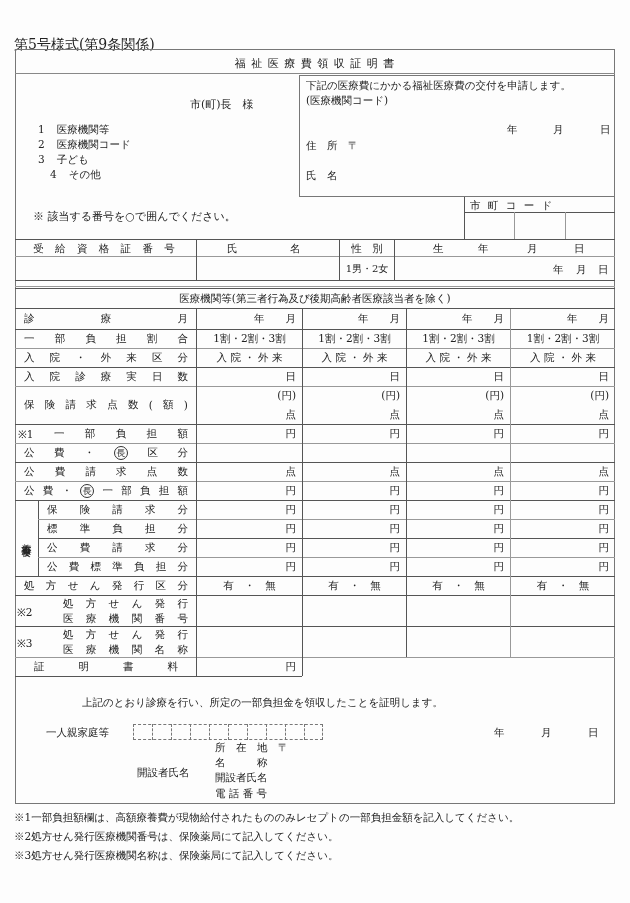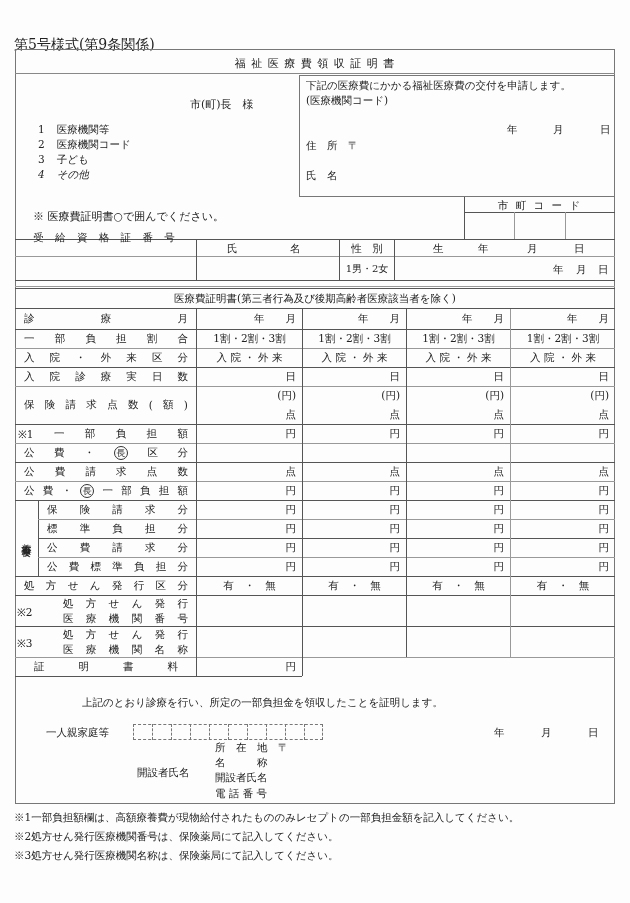--- a/index.html
+++ b/index.html
@@ -26,68 +26,68 @@
 
 <div class="t" style="left:15px;width:600px;top:58px;text-align:center;font-size:11px;letter-spacing:1px;">福 祉 医 療 費 領 収 証 明 書</div>
 <div class="ln h" style="left:15px;width:600px;top:73px;background:#888;"></div>
 
 <div class="t" style="left:190px;top:99px;font-size:11px;">市(町)長　様</div>
 
 <div>
   <div class="t" style="left:38px;top:124px;"><span>1</span><span style="display:inline-block;width:12px"></span><span>医療機関等</span></div>
   <div class="t" style="left:38px;top:139px;"><span>2</span><span style="display:inline-block;width:12px"></span><span>医療機関コード</span></div>
   <div class="t" style="left:38px;top:154px;"><span>3</span><span style="display:inline-block;width:12px"></span><span>子ども</span></div>
-  <div class="t" style="left:38px;top:169px;font-style:italic;"><span>4</span><span style="display:inline-block;width:12px"></span><span>その他</span></div>
+  <div class="t" style="left:50px;top:169px;"><span>4</span><span style="display:inline-block;width:12px"></span><span>その他</span></div>
 </div>
-<div class="t" style="left:33px;top:211px;font-size:11px;">※ 医療費証明書○で囲んでください。</div>
+<div class="t" style="left:33px;top:211px;font-size:11px;">※ 該当する番号を○で囲んでください。</div>
 
 <div class="abs" style="left:299px;top:75px;width:316px;height:122px;border:1px solid #777;border-right:none;box-sizing:border-box;"></div>
 <div class="t" style="left:306px;top:80px;">下記の医療費にかかる福祉医療費の交付を申請します。</div>
 <div class="t" style="left:306px;top:95px;">(医療機関コード)</div>
 <div class="t" style="left:507px;top:124px;">年</div>
 <div class="t" style="left:553px;top:124px;">月</div>
 <div class="t" style="left:600px;top:124px;">日</div>
 <div class="t" style="left:306px;top:140px;">住　所　〒</div>
 <div class="abs" style="left:370px;top:136px;width:240px;height:16px;"></div>
 <div class="t" style="left:306px;top:170px;">氏　名</div>
 <div class="abs" style="left:345px;top:166px;width:260px;height:16px;"></div>
 
 <div class="ln v" style="left:464px;top:197px;height:42px;"></div>
 <div class="ln h" style="left:464px;width:151px;top:212px;"></div>
-<div class="t" style="left:470px;top:200px;width:140px;text-align:center;letter-spacing:2px;">市 町 コ ー ド</div>
+<div class="t" style="left:470px;top:200px;width:140px;letter-spacing:2px;">市 町 コ ー ド</div>
 <div class="ln v gray" style="left:514px;top:212px;height:27px;"></div>
 <div class="ln v gray" style="left:565px;top:212px;height:27px;"></div>
 <div class="abs" style="left:465px;top:213px;width:49px;height:26px;"></div>
 <div class="abs" style="left:515px;top:213px;width:50px;height:26px;"></div>
 <div class="abs" style="left:566px;top:213px;width:49px;height:26px;"></div>
 
 <div class="ln h" style="left:15px;width:600px;top:239px;"></div>
 <div class="ln h gray" style="left:15px;width:600px;top:256px;"></div>
 <div class="ln h" style="left:15px;width:600px;top:280px;"></div>
 <div class="ln v" style="left:196px;top:239px;height:41px;"></div>
 <div class="ln v" style="left:339px;top:239px;height:41px;"></div>
 <div class="ln v" style="left:394px;top:239px;height:41px;"></div>
-<div class="t" style="left:16px;width:180px;top:232px;text-align:center;letter-spacing:4px;">受 給 資 格 証 番 号</div>
+<div class="t" style="left:16px;width:180px;top:243px;text-align:center;letter-spacing:4px;">受 給 資 格 証 番 号</div>
 <div class="t" style="left:227px;top:243px;">氏</div>
 <div class="t" style="left:290px;top:243px;">名</div>
 <div class="t" style="left:340px;width:54px;top:243px;text-align:center;">性　別</div>
 <div class="t" style="left:433px;top:243px;">生</div>
 <div class="t" style="left:478px;top:243px;">年</div>
 <div class="t" style="left:527px;top:243px;">月</div>
 <div class="t" style="left:574px;top:243px;">日</div>
 <div class="abs" style="left:16px;top:257px;width:180px;height:23px;"></div>
 <div class="abs" style="left:197px;top:257px;width:142px;height:23px;"></div>
 <div class="t" style="left:340px;width:54px;top:264px;text-align:center;font-size:10px;">1男・2女</div>
 <div class="t" style="left:553px;top:264px;">年</div>
 <div class="t" style="left:576px;top:264px;">月</div>
 <div class="t" style="left:598px;top:264px;">日</div>
 
 <div class="ln h gray" style="left:15px;width:600px;top:286px;"></div>
 <div class="ln h" style="left:15px;width:600px;top:288px;"></div>
-<div class="t" style="left:15px;width:600px;top:293px;text-align:center;">医療費証明書(第三者行為及び後期高齢者医療該当者を除く)</div>
+<div class="t" style="left:15px;width:600px;top:293px;text-align:center;">医療機関等(第三者行為及び後期高齢者医療該当者を除く)</div>
 <div class="ln h" style="left:15px;width:600px;top:308px;"></div>
 
 <div id="main-table">
     <div class="row-label" style="left:16px;width:180px;top:309px;height:20px;">
       <span>診</span>
       <span>療</span>
       <span>月</span>
     </div>
     <div class="cell right" style="left:197px;width:105px;top:309px;height:20px;">
       <span>年　　月</span>

